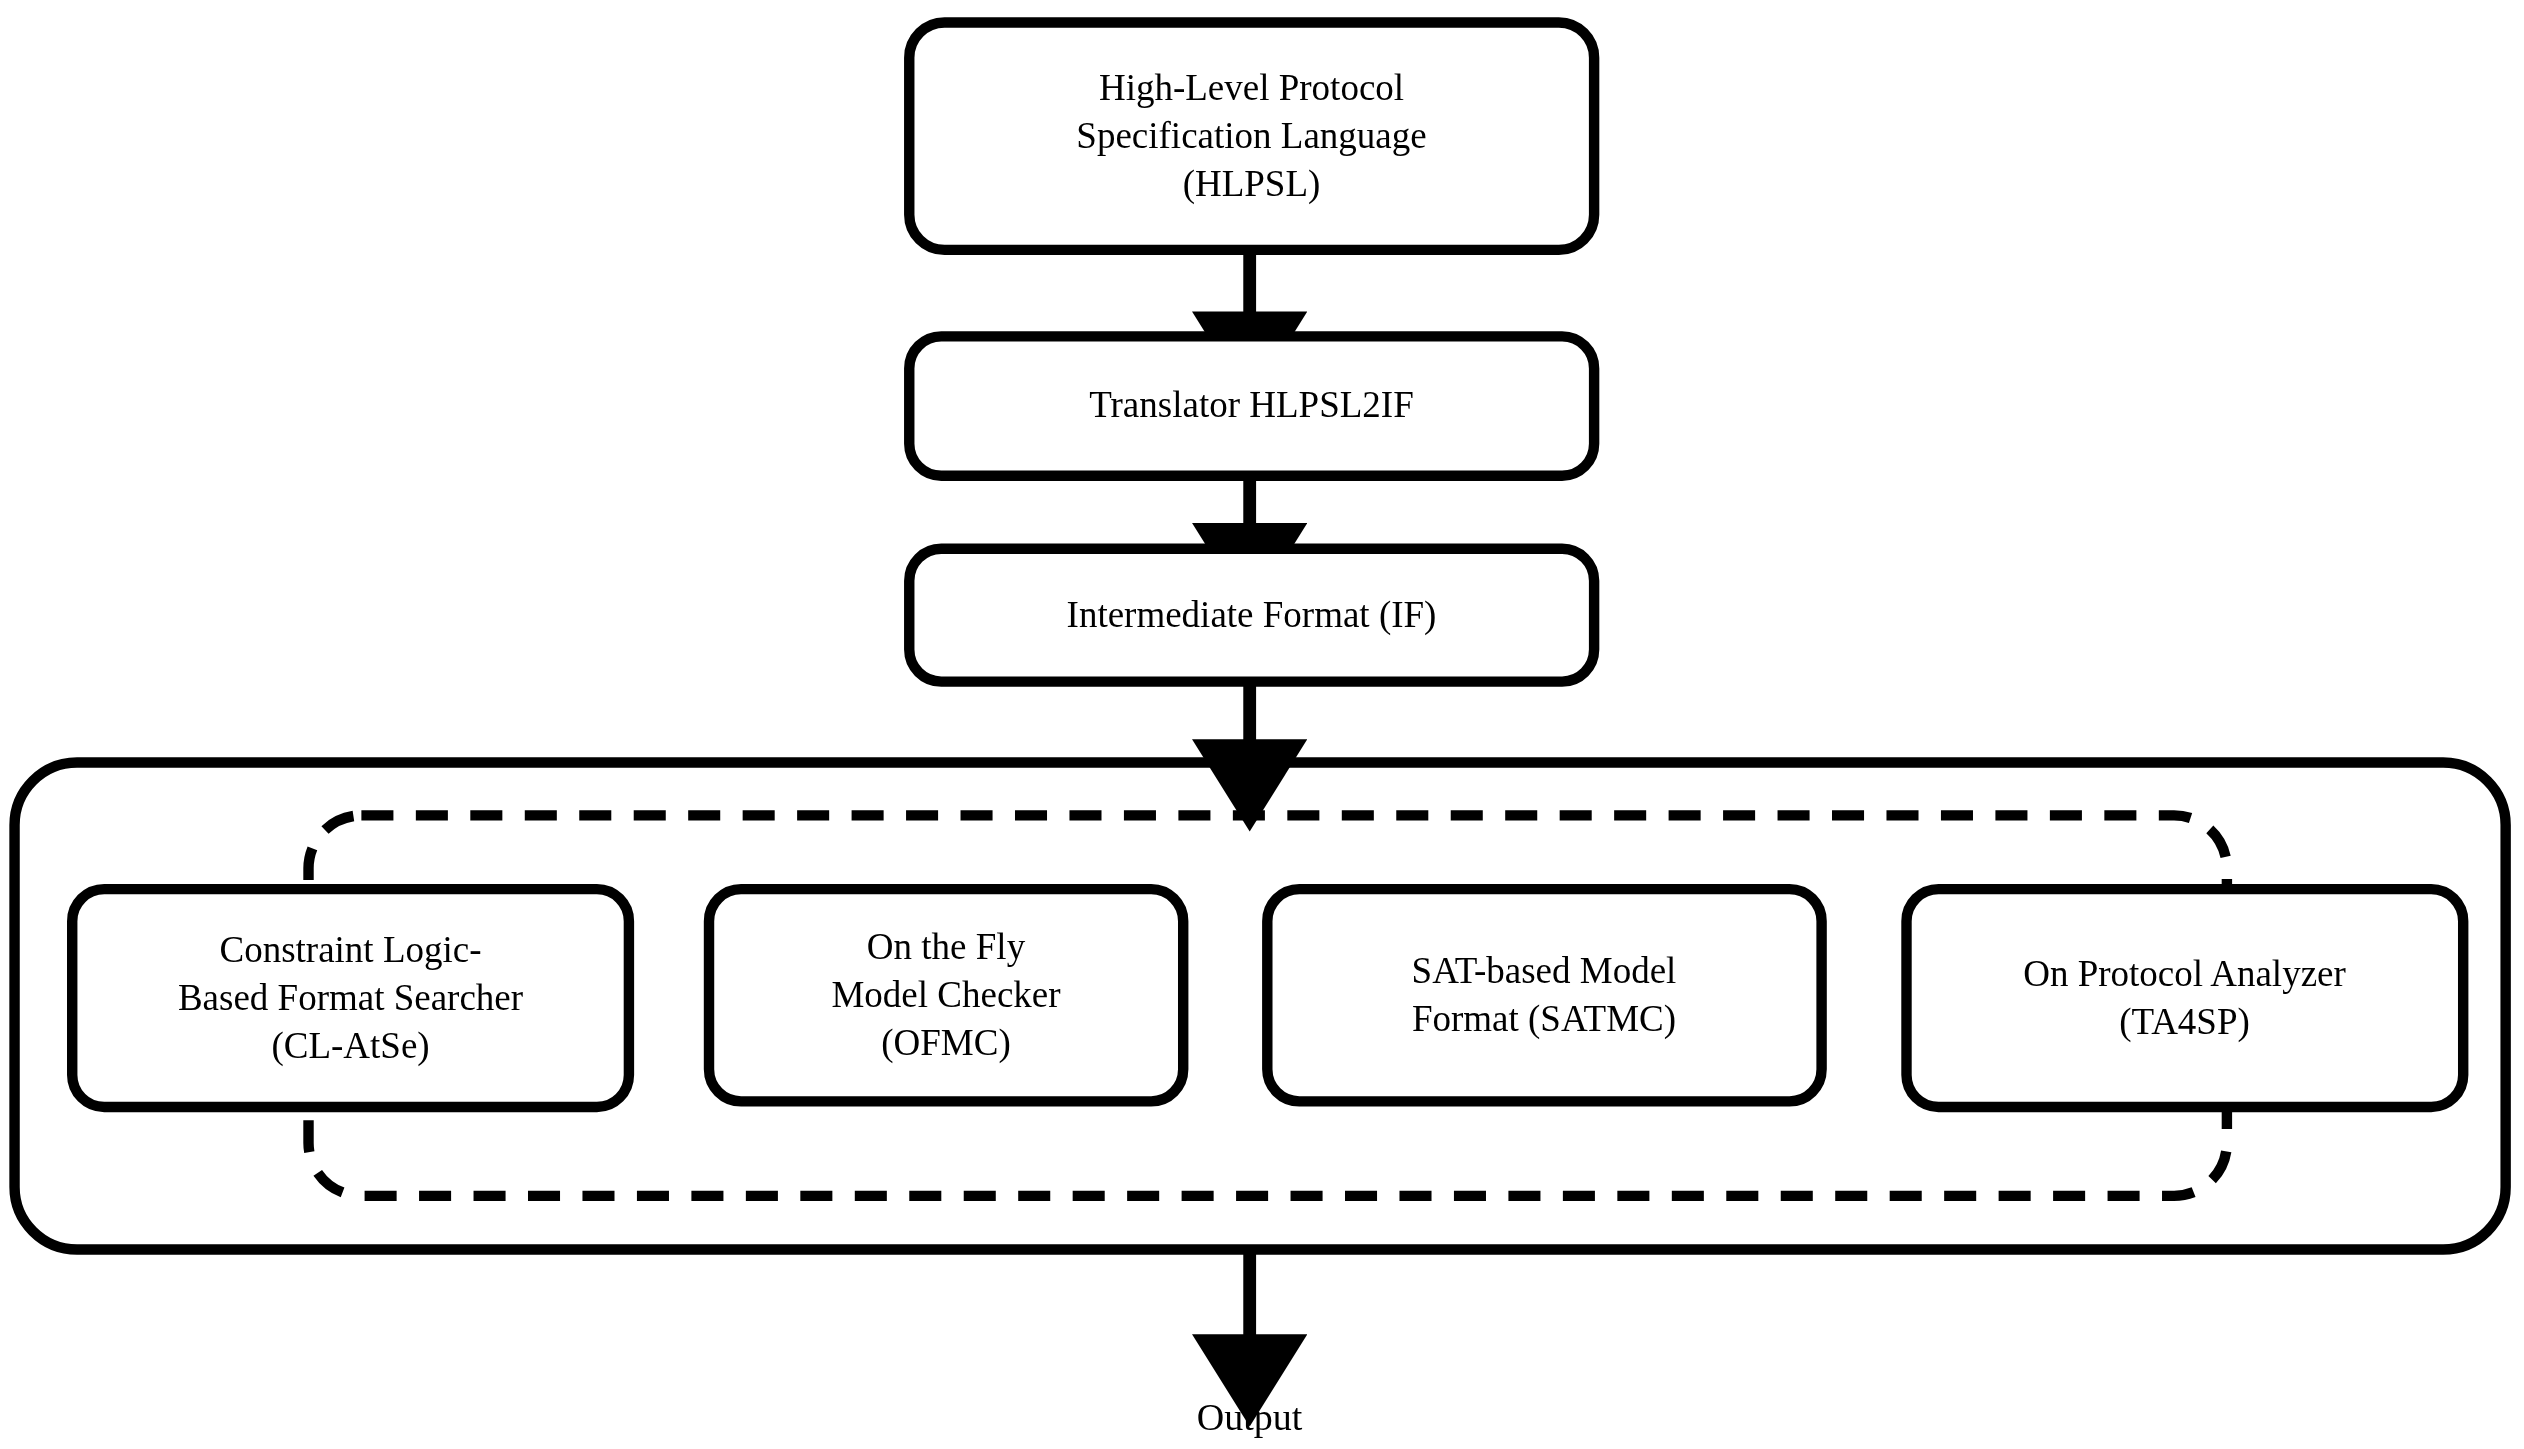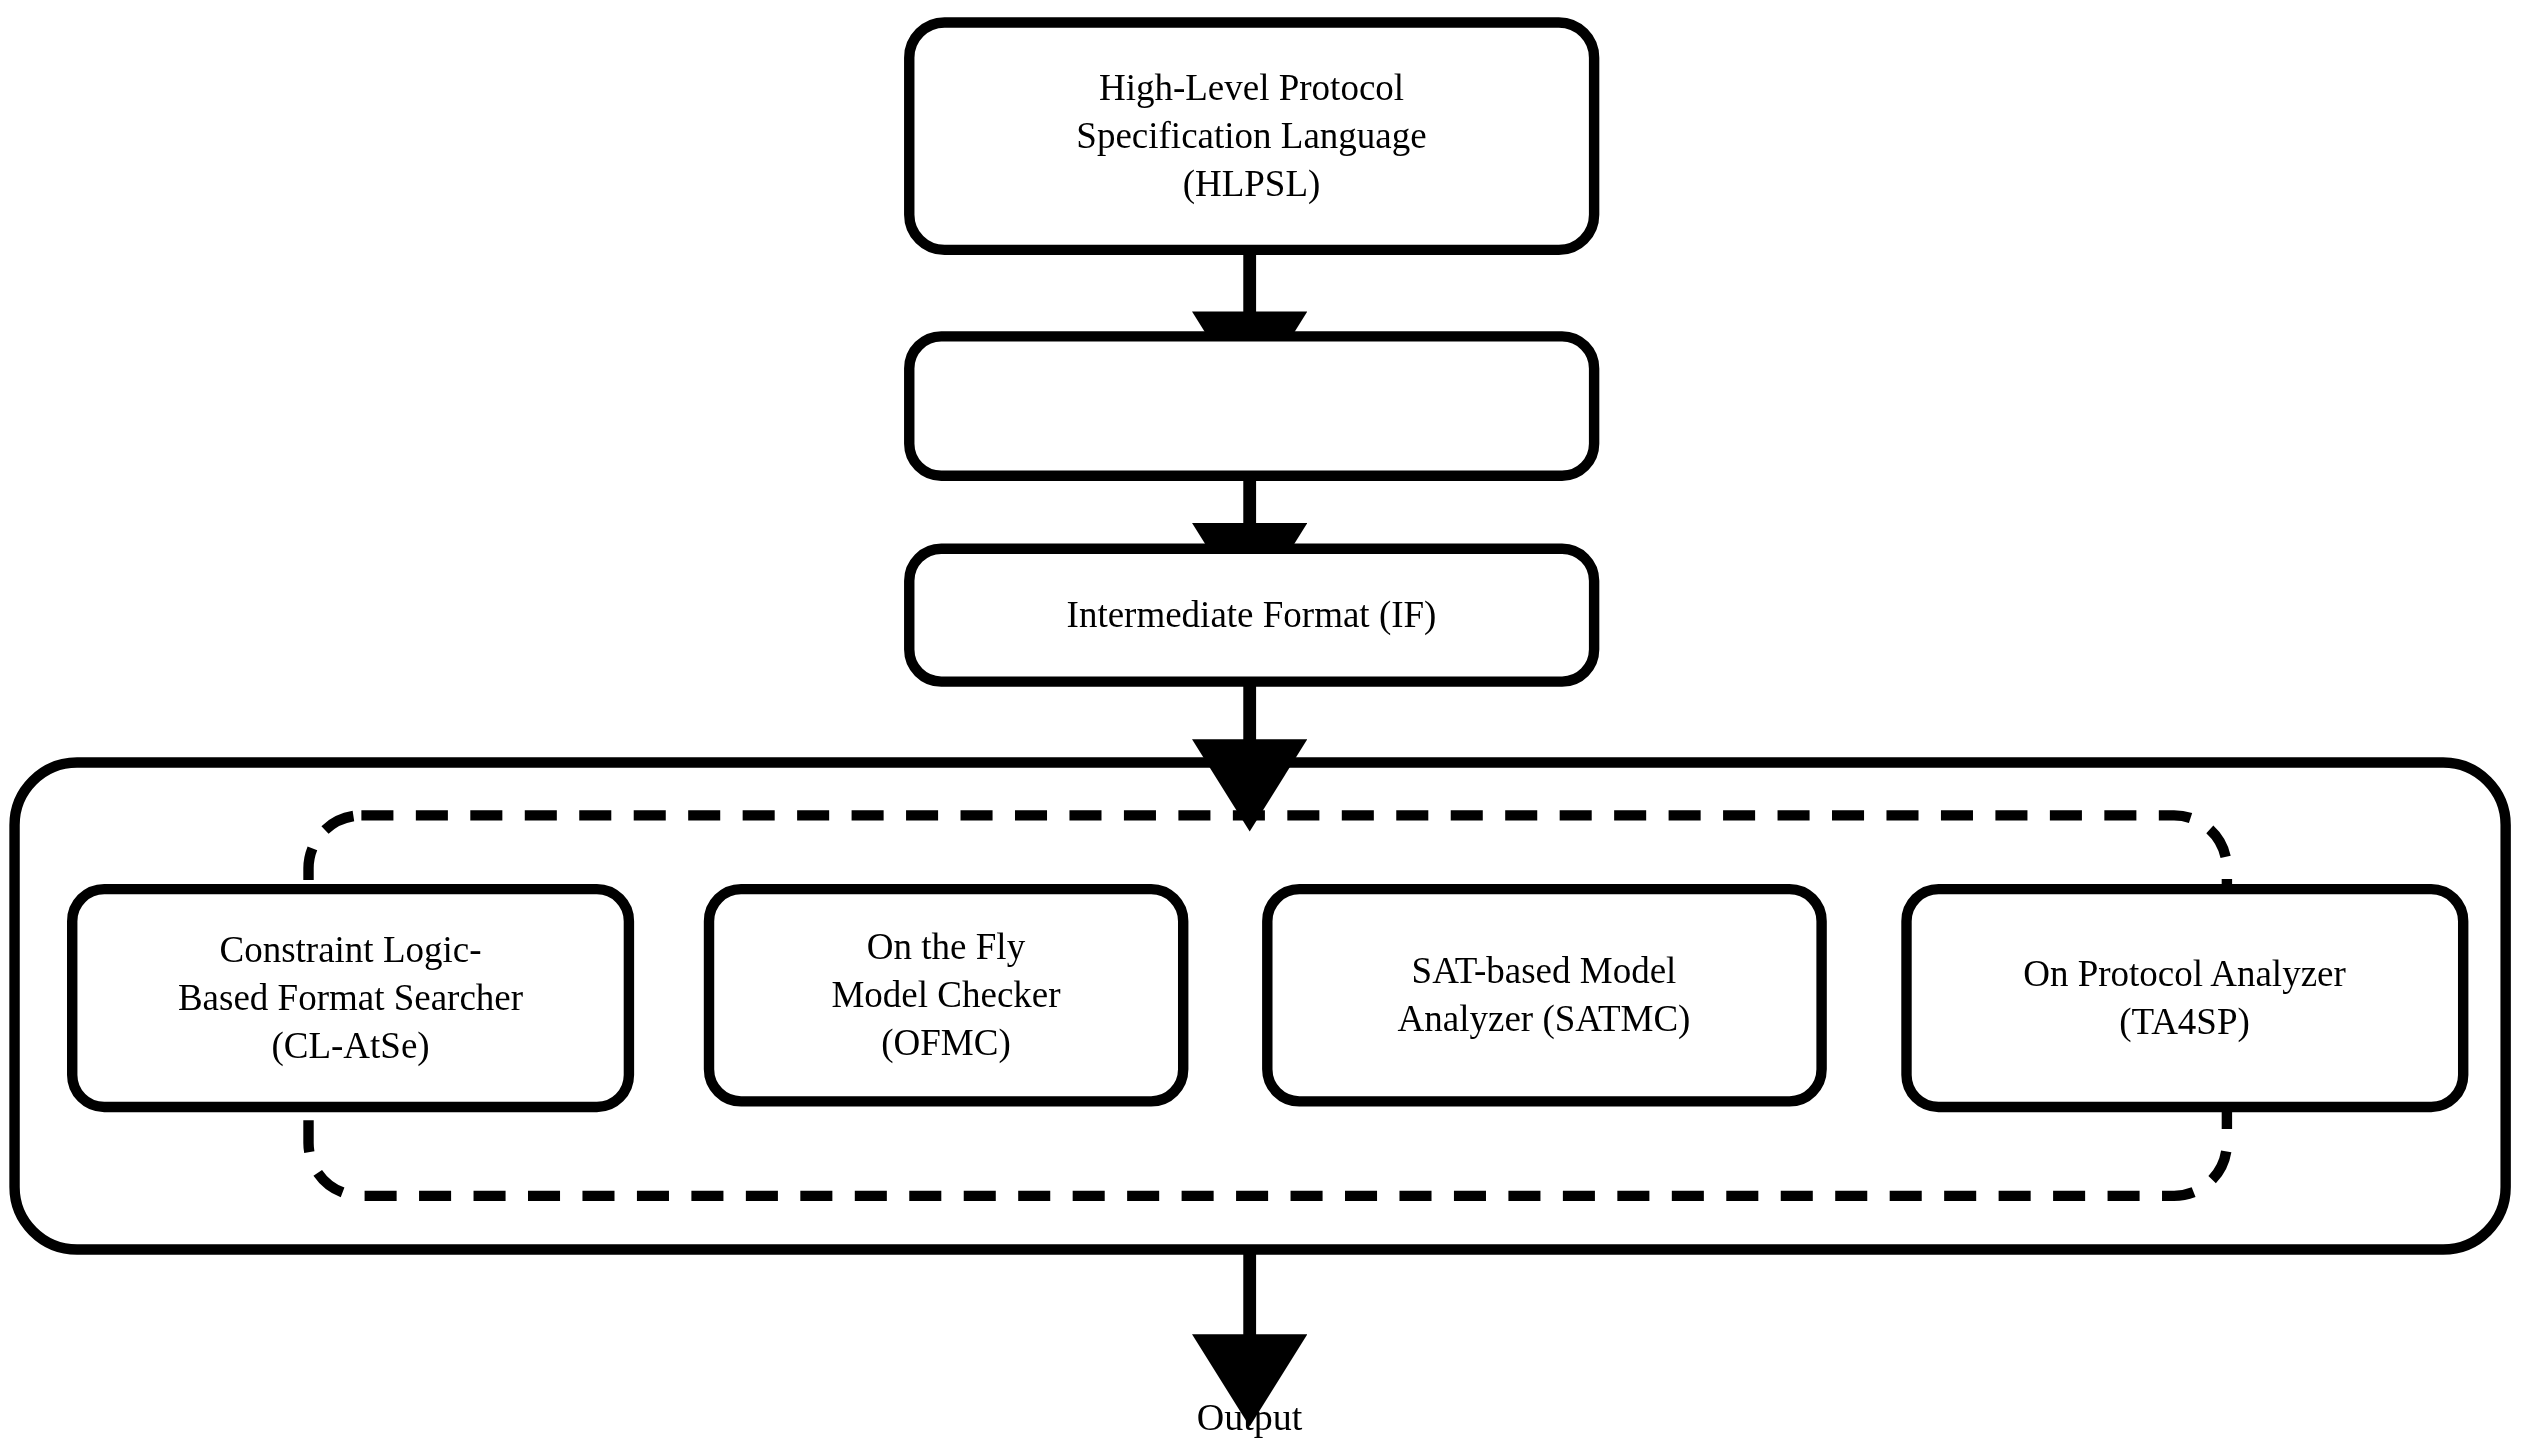--- a/index.html
+++ b/index.html
@@ -93,40 +93,43 @@
 
     <line x1="1560" y1="1560" x2="1560" y2="1685" stroke="#000000" stroke-width="16" marker-end="url(#arrowhead)"></line>
   </svg>
 
   <div class="node-label" id="label-hlpsl">
     <span class="ln">High-Level Protocol</span>
     <span class="ln">Specification Language</span>
     <span class="ln">(HLPSL)</span>
   </div>
 
+  <div class="node-label" id="label-translator">
+    <span class="ln">Translator HLPSL2IF</span>
+  </div>
 
   <div class="node-label" id="label-if">
     <span class="ln">Intermediate Format (IF)</span>
   </div>
 
   <div class="node-label" id="label-clatse">
     <span class="ln">Constraint Logic-</span>
     <span class="ln">Based Format Searcher</span>
     <span class="ln">(CL-AtSe)</span>
   </div>
 
   <div class="node-label" id="label-ofmc">
     <span class="ln">On the Fly</span>
     <span class="ln">Model Checker</span>
     <span class="ln">(OFMC)</span>
   </div>
 
   <div class="node-label" id="label-satmc">
     <span class="ln">SAT-based Model</span>
-    <span class="ln">Analyzer (SATMC)</span>
+    <span class="ln">Format (SATMC)</span>
   </div>
 
   <div class="node-label" id="label-ta4sp">
     <span class="ln">On Protocol Analyzer</span>
     <span class="ln">(TA4SP)</span>
   </div>
 
   <div class="node-label" id="label-output">
     <span class="ln">Output</span>
   </div>

